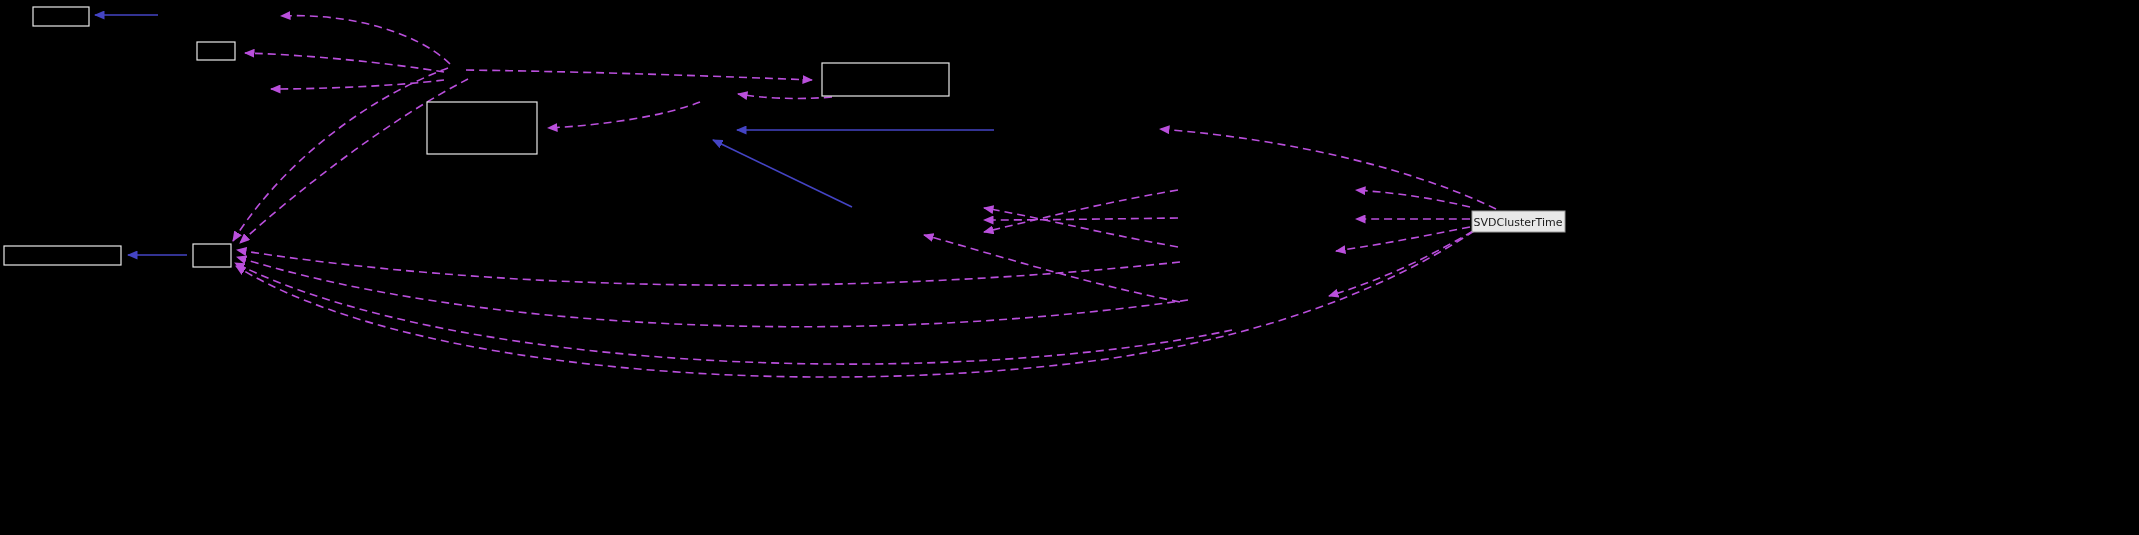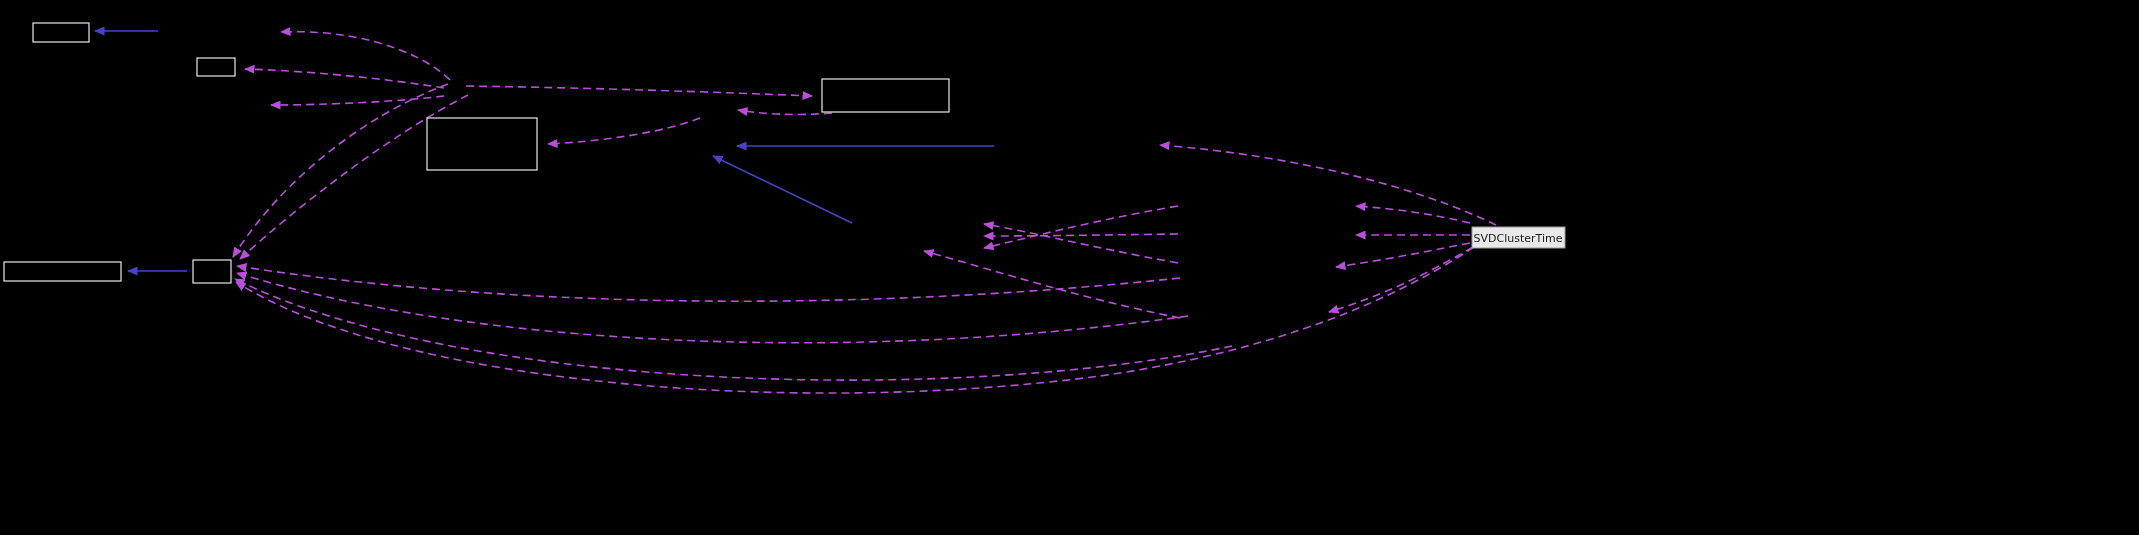--- a/index.html
+++ b/index.html
@@ -7,21 +7,20 @@
     padding: 0;
     background: var(--background, #000);
   }
   .canvas {
     position: relative;
     width: 2139px;
     height: 505px;
     background: var(--background, #000);
     overflow: hidden;
     font-family: "DejaVu Sans", sans-serif;
-    margin-top: 16px;
   }
   svg { display: block; }
   .node-rect {
     fill: #000000;
     stroke: var(--node_border, #e9e9e9);
     stroke-width: 1.2;
   }
   .labeled-node-rect {
     stroke: #9a9a9a;
     stroke-width: 1;

